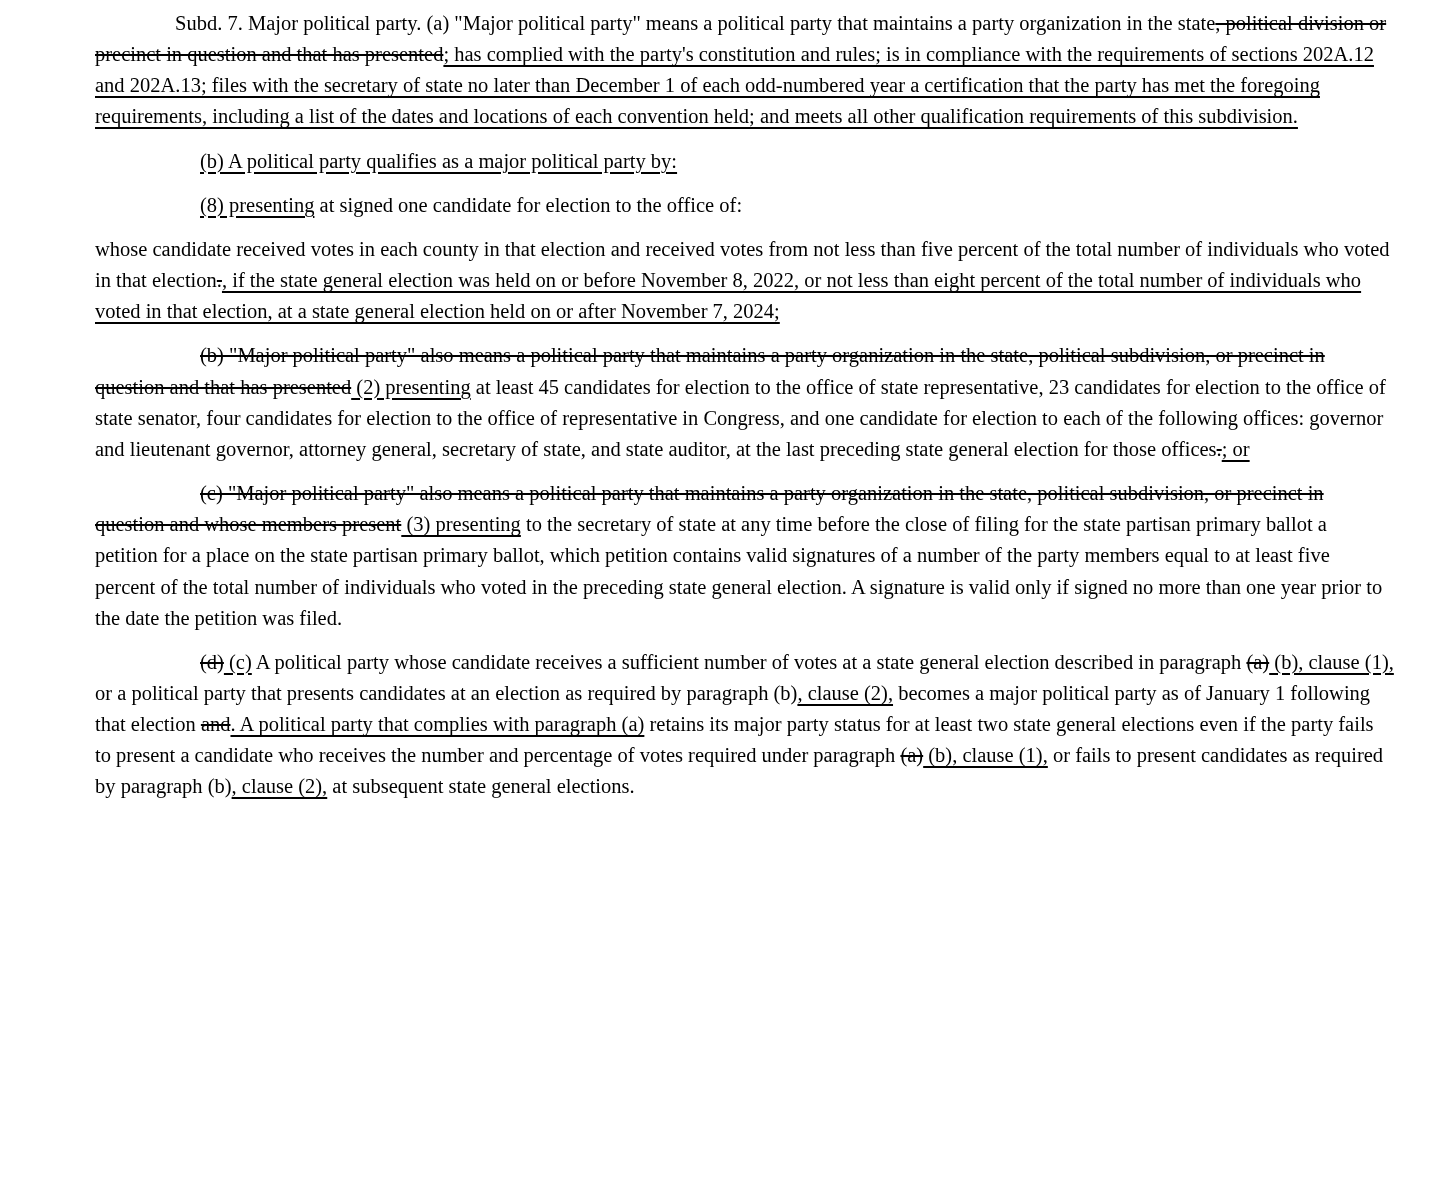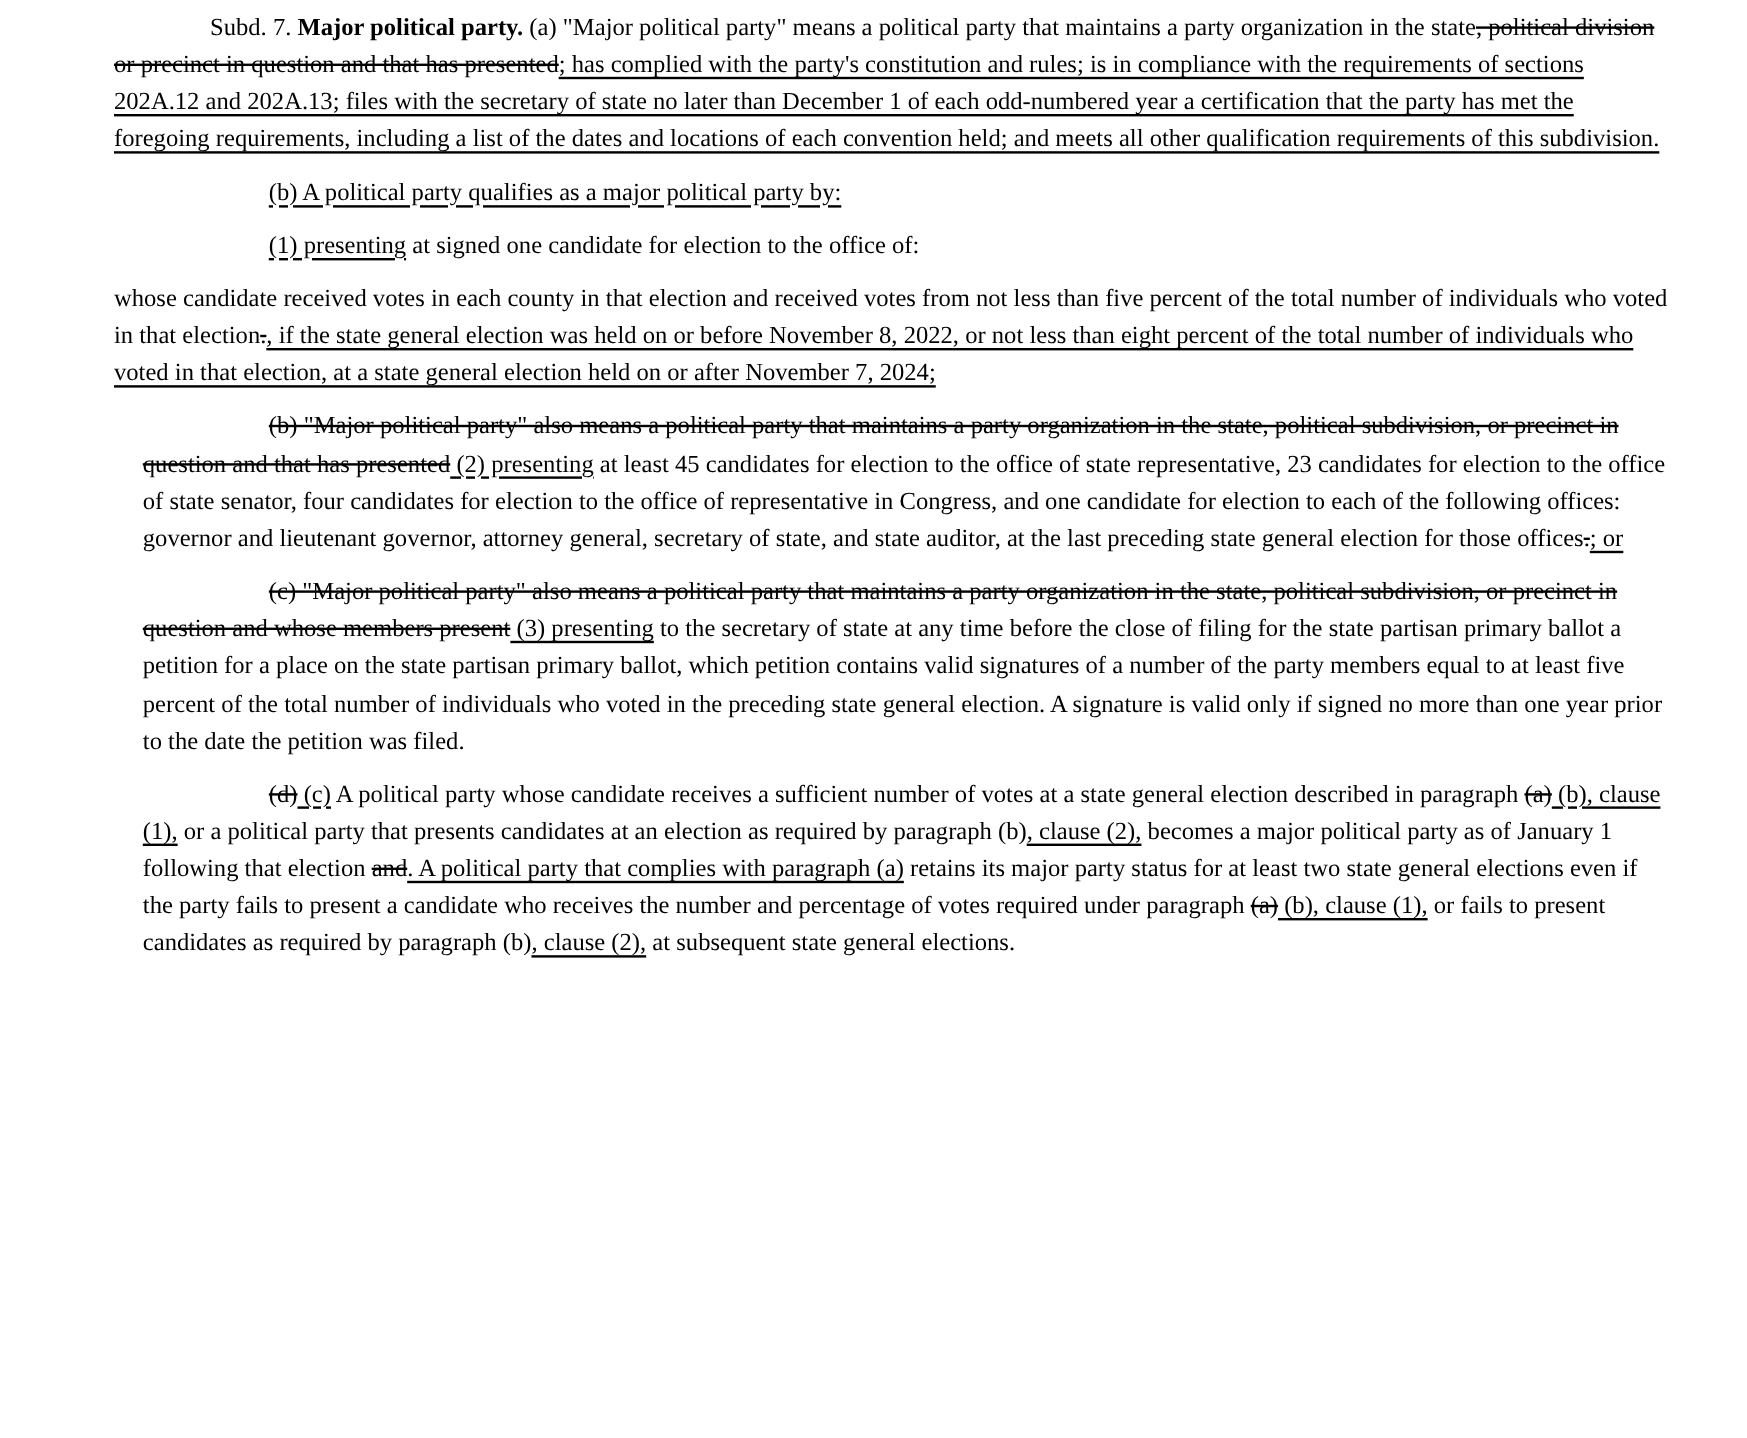--- a/index.html
+++ b/index.html
@@ -15,38 +15,38 @@
     font-family: "Liberation Serif", "DejaVu Serif", serif;
     font-size: 20.5px;
     line-height: 1.52;
     color: #000000;
     text-align: left;
   }
   p.para {
     margin: 0 0 13px 0;
   }
   p.indent-sm { text-indent: 80px; }
-  p.indent    { text-indent: 105px; margin-left: 24px; }
+  p.indent    { text-indent: 105px; }
   p.no-indent { text-indent: 0; }
   .seg-normal { }
-  .seg-bold { font-weight: bold; }
+  .seg-bold { font-weight: normal; }
   .seg-strike {
     text-decoration: line-through;
     text-decoration-thickness: 1.5px;
   }
   .seg-under {
     text-decoration: underline;
     text-underline-offset: 4px;
     text-decoration-thickness: 1.5px;
   }
 </style>
 </head>
 <body>
 
 <div class="page">
   <p class="para indent-sm"><span class="seg-normal">Subd. 7. </span><span class="seg-bold">Major political party. </span><span class="seg-normal">(a) "Major political party" means a political party that maintains a party organization in the state</span><span class="seg-strike">, political division or precinct in question and that has presented</span><span class="seg-under">; has complied with the party's constitution and rules; is in compliance with the requirements of sections 202A.12 and 202A.13; files with the secretary of state no later than December 1 of each odd-numbered year a certification that the party has met the foregoing requirements, including a list of the dates and locations of each convention held; and meets all other qualification requirements of this subdivision.</span></p>
   <p class="para indent"><span class="seg-under">(b) A political party qualifies as a major political party by:</span></p>
-  <p class="para indent"><span class="seg-under">(1) presenting</span><span class="seg-normal"> at signed one candidate for election to the office of:</span></p>
+  <p class="para indent"><span class="seg-under">(8) presenting</span><span class="seg-normal"> at signed one candidate for election to the office of:</span></p>
   <p class="para no-indent"><span class="seg-normal">whose candidate received votes in each county in that election and received votes from not less than five percent of the total number of individuals who voted in that election</span><span class="seg-strike">.</span><span class="seg-under">, if the state general election was held on or before November 8, 2022, or not less than eight percent of the total number of individuals who voted in that election, at a state general election held on or after November 7, 2024;</span></p>
   <p class="para indent"><span class="seg-strike">(b) "Major political party" also means a political party that maintains a party organization in the state, political subdivision, or precinct in question and that has presented</span><span class="seg-under"> (2) presenting</span><span class="seg-normal"> at least 45 candidates for election to the office of state representative, 23 candidates for election to the office of state senator, four candidates for election to the office of representative in Congress, and one candidate for election to each of the following offices: governor and lieutenant governor, attorney general, secretary of state, and state auditor, at the last preceding state general election for those offices</span><span class="seg-strike">.</span><span class="seg-under">; or</span></p>
   <p class="para indent"><span class="seg-strike">(c) "Major political party" also means a political party that maintains a party organization in the state, political subdivision, or precinct in question and whose members present</span><span class="seg-under"> (3) presenting</span><span class="seg-normal"> to the secretary of state at any time before the close of filing for the state partisan primary ballot a petition for a place on the state partisan primary ballot, which petition contains valid signatures of a number of the party members equal to at least five percent of the total number of individuals who voted in the preceding state general election. A signature is valid only if signed no more than one year prior to the date the petition was filed.</span></p>
   <p class="para indent"><span class="seg-strike">(d)</span><span class="seg-under"> (c)</span><span class="seg-normal"> A political party whose candidate receives a sufficient number of votes at a state general election described in paragraph </span><span class="seg-strike">(a)</span><span class="seg-under"> (b), clause (1),</span><span class="seg-normal"> or a political party that presents candidates at an election as required by paragraph (b)</span><span class="seg-under">, clause (2),</span><span class="seg-normal"> becomes a major political party as of January 1 following that election </span><span class="seg-strike">and</span><span class="seg-under">. A political party that complies with paragraph (a)</span><span class="seg-normal"> retains its major party status for at least two state general elections even if the party fails to present a candidate who receives the number and percentage of votes required under paragraph </span><span class="seg-strike">(a)</span><span class="seg-under"> (b), clause (1),</span><span class="seg-normal"> or fails to present candidates as required by paragraph (b)</span><span class="seg-under">, clause (2),</span><span class="seg-normal"> at subsequent state general elections.</span></p>
 </div>
 
 </body></html>

